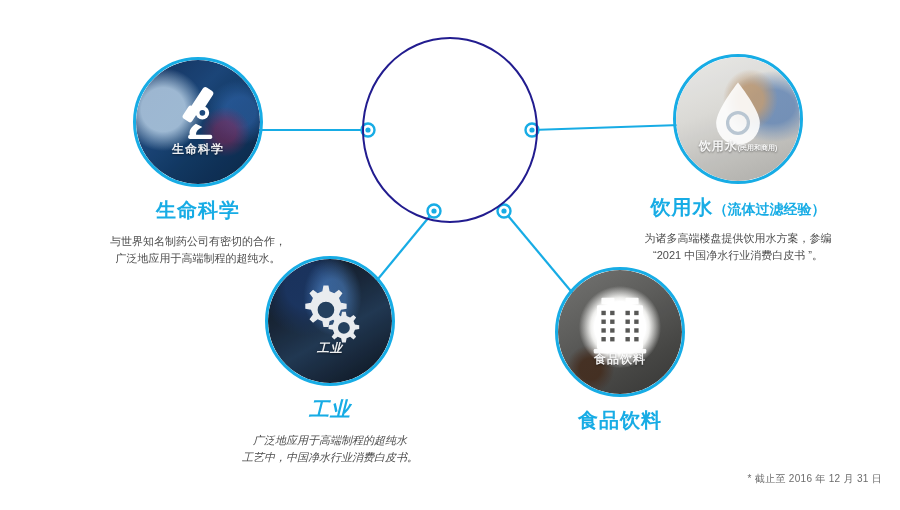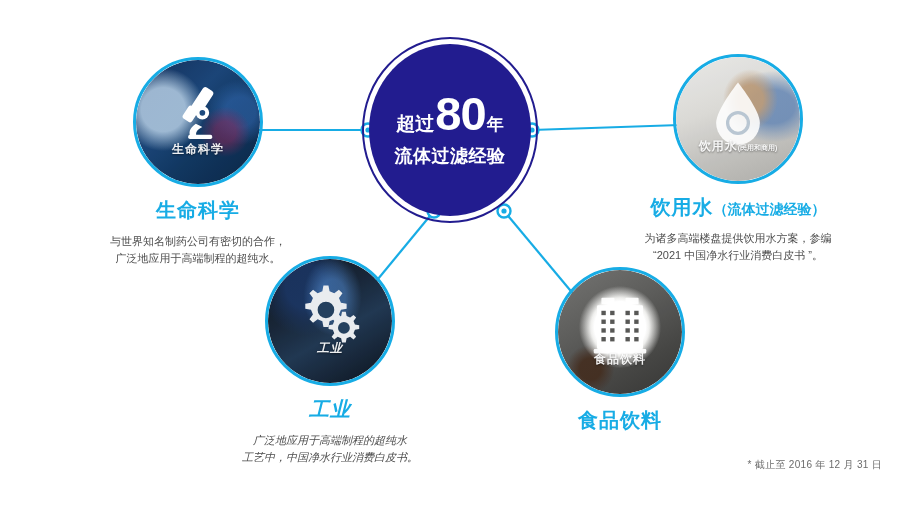--- a/index.html
+++ b/index.html
@@ -167,21 +167,21 @@
   
   #node-life        { left: 78px;  top: 57px; }
   #node-drinking    { left: 618px; top: 54px; }
   #node-industrial  { left: 210px; top: 256px; font-style: italic; }
   #node-food        { left: 500px; top: 267px; }
 
   
   .footnote {
     position: absolute;
     right: 18px;
-    top: 458px;
+    top: 472px;
     color: #6b6b6b;
     font-size: 10px;
     letter-spacing: 0.3px;
     white-space: nowrap;
   }
 </style>
 </head>
 <body>
 
 <div id="stage">
@@ -205,28 +205,20 @@
       <circle cx="434" cy="211" r="2.6" fill="#17ace5"></circle>
     </g>
     <g>
       <circle cx="504" cy="211" r="6.5" fill="#ffffff" stroke="#17ace5" stroke-width="2.4"></circle>
       <circle cx="504" cy="211" r="2.6" fill="#17ace5"></circle>
     </g>
   </svg>
 
   <div class="hub">
     <div class="hub-ring"></div>
-    <div class="hub-core">
-      <div class="hub-line1">
-        <span class="hub-pre">超过</span>
-        <span class="hub-num">80</span>
-        <span class="hub-post">年</span>
-      </div>
-      <div class="hub-line2">流体过滤经验</div>
-    </div>
   </div>
 
   <div class="node" id="node-life">
     <div class="node-photo">
       <div class="photo-bg" style="background:
              radial-gradient(circle at 72% 58%, rgba(150,40,90,0.55) 0 9%, rgba(0,0,0,0) 22%),
              radial-gradient(circle at 84% 42%, rgba(60,120,200,0.5) 0 12%, rgba(0,0,0,0) 26%),
              radial-gradient(circle at 22% 40%, rgba(200,225,245,0.85) 0 18%, rgba(0,0,0,0) 34%),
              linear-gradient(135deg,#16315c 0%,#1d4a7e 38%,#123a63 62%,#0c2746 100%);"></div>
       <div class="photo-veil"></div>

